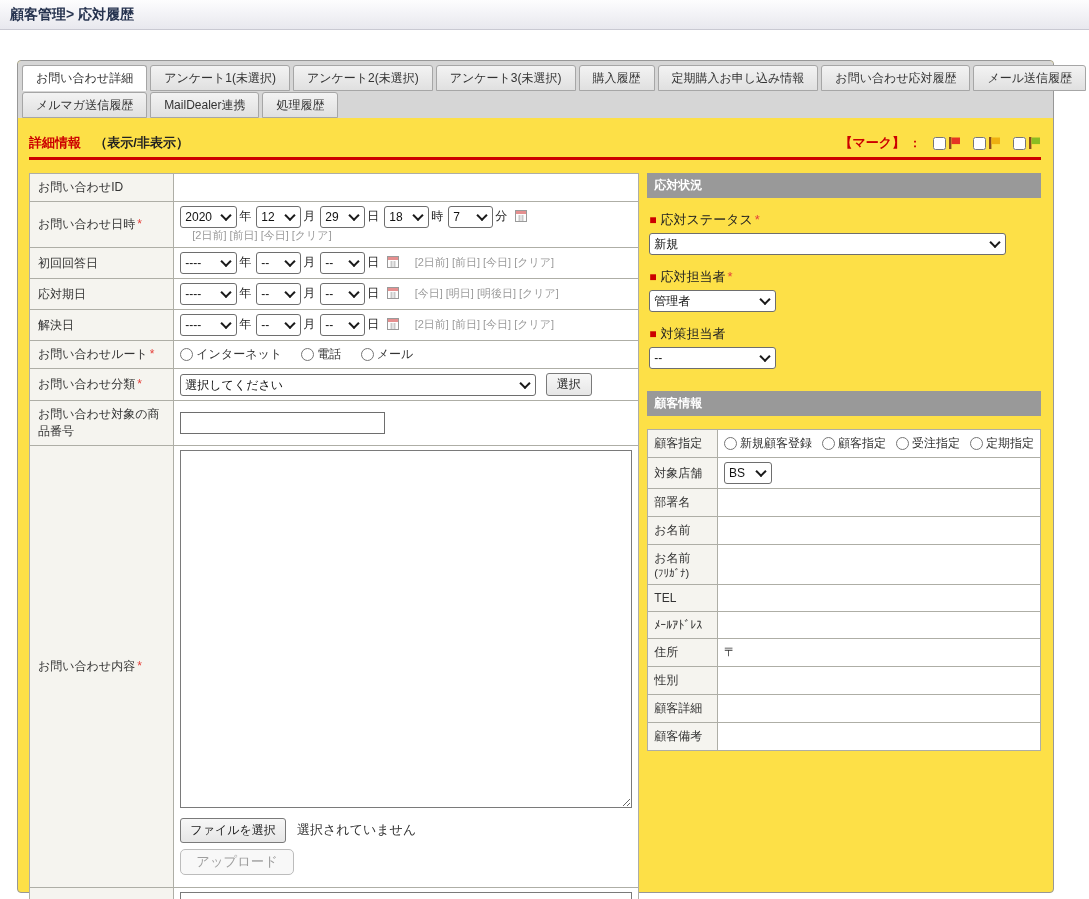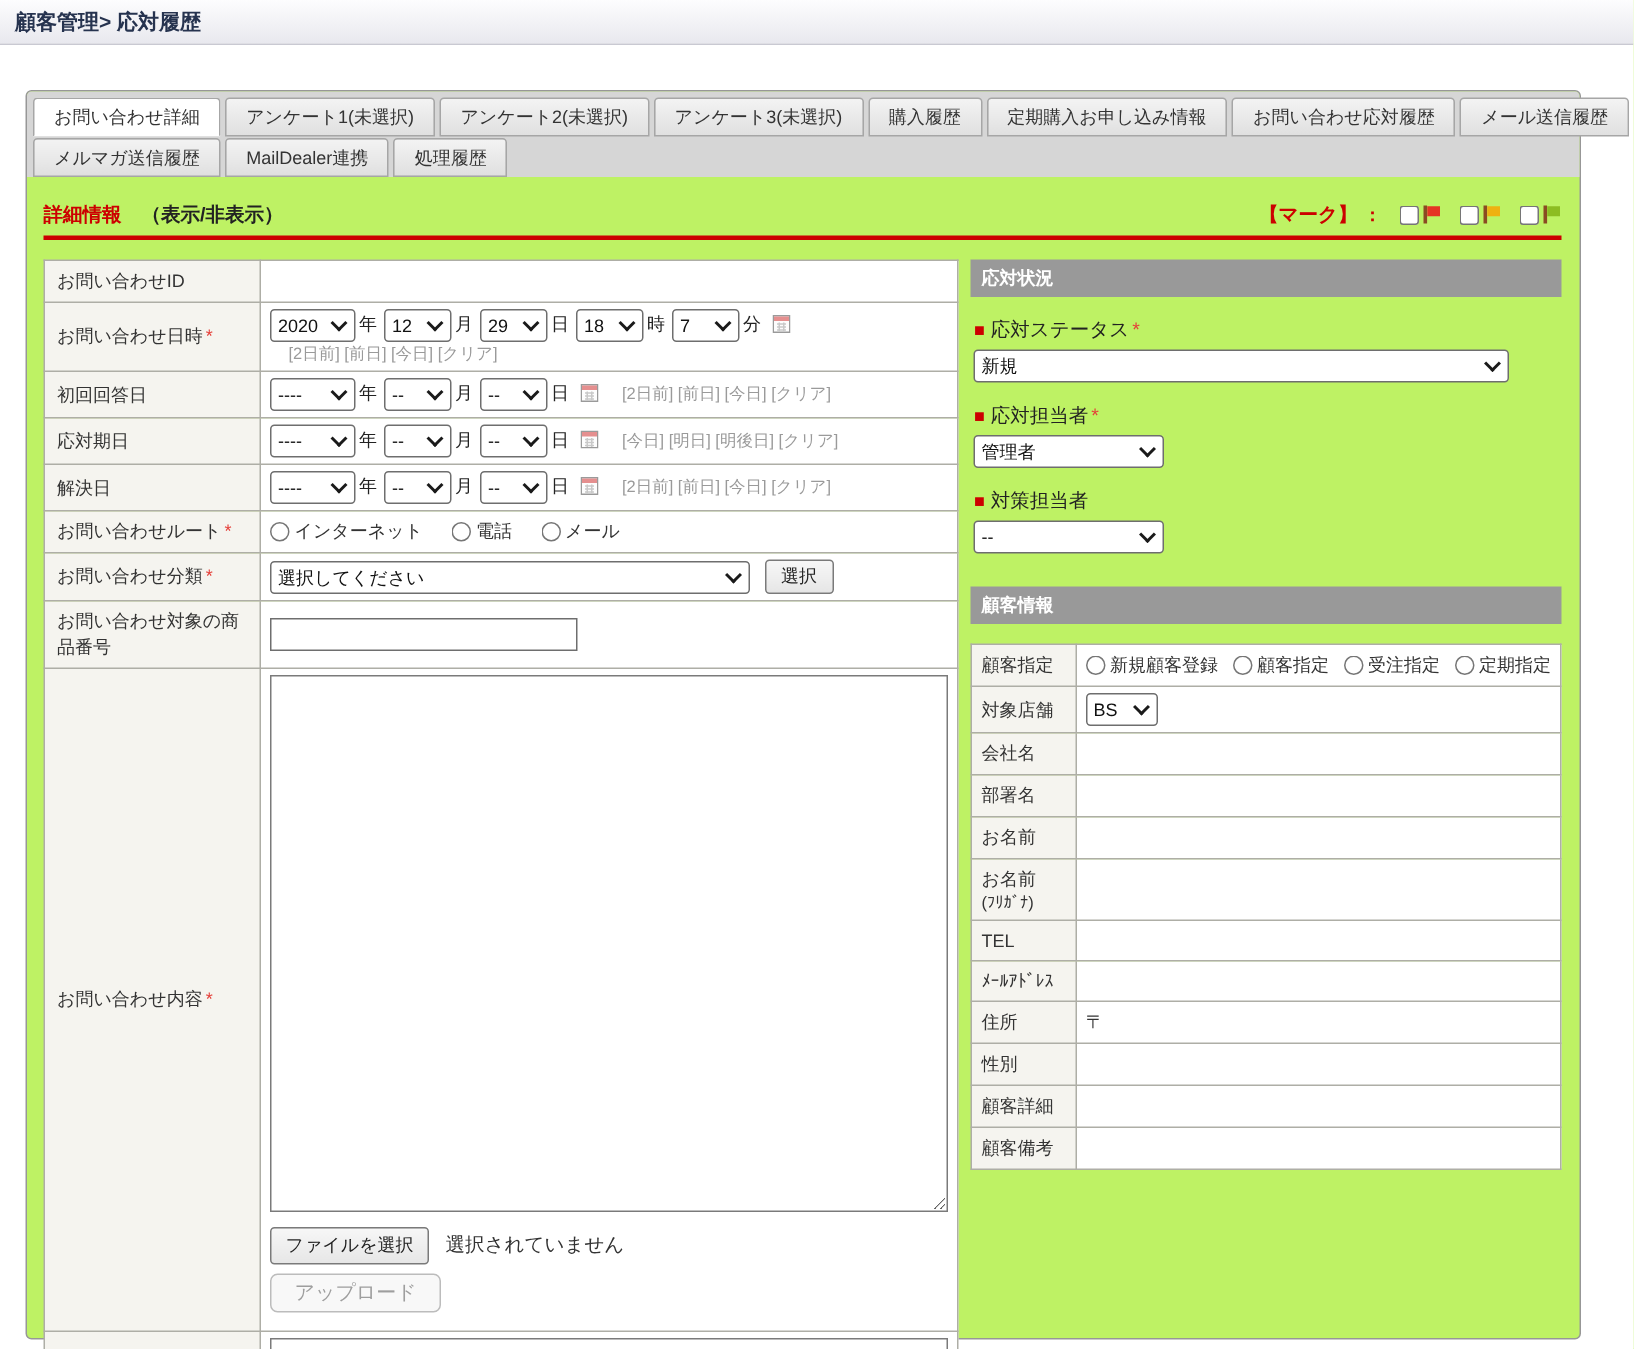--- a/index.html
+++ b/index.html
@@ -5,21 +5,21 @@
   * { box-sizing: border-box; margin: 0; padding: 0; }
   html,body { width:1089px; height:899px; background:#fff; }
   body { font-family:"Liberation Sans","DejaVu Sans",sans-serif; font-size:12px; color:#333; overflow:hidden; }
 
   
   .topbar { height:30px; background:linear-gradient(#fdfdfe,#e8e8ee); border-bottom:1px solid #c9c9d2;
             line-height:29px; padding-left:10px; font-size:14px; font-weight:bold; color:#26334f; }
 
   
   .container { position:absolute; left:17px; top:60px; width:1037px; height:833px;
-               border:1px solid #979797; border-radius:4px; background:#bef264; }
+               border:1px solid #979797; border-radius:4px; background:#fde047; }
 
   
   .tabstrip { background:#d6d6d6; border-radius:3px 3px 0 0; padding:3px 3px 0 3px; }
   .tabrow { height:27px; white-space:nowrap; }
   .tab { display:inline-block; height:26px; line-height:25px; padding:0 13px; margin:1px 2px 0 1px;
          background:linear-gradient(#f3f3f3,#e0e0e0); border:1px solid #a6a6a6; border-radius:3px 3px 0 0;
          color:#333; cursor:pointer; vertical-align:bottom; }
   .tab.active { background:#fff; border-bottom-color:#fff; }
 
   .content { padding:16px 12px 0 11px; }
@@ -45,21 +45,21 @@
   .req { color:#e5403a; margin-left:2px; }
 
   
   .sel { position:relative; display:inline-block; vertical-align:middle; }
   .sel::after { content:""; position:absolute; right:7px; top:50%; width:6px; height:6px;
                 border-right:2px solid #1a1a1a; border-bottom:2px solid #1a1a1a;
                 transform:translateY(-70%) rotate(45deg); pointer-events:none; }
   select { appearance:none; -webkit-appearance:none; border:1px solid #6e6e6e; border-radius:3px;
            background:#fff; font-size:12px; height:22px; padding:0 20px 0 4px; color:#111;
            font-family:inherit; width:100%; }
-  .w-year { width:57px; } .w-2 { width:45px; } .w-cat { width:320px; } .w-full { width:357px; }
+  .w-year { width:57px; } .w-2 { width:45px; } .w-cat { width:356px; } .w-full { width:357px; }
   .w-staff { width:127px; } .w-store { width:48px; }
   .unit { margin:0 5px 0 2px; color:#222; }
 
   
   .cal { display:inline-block; vertical-align:middle; margin-left:3px; cursor:pointer; }
 
   
   .shortcuts { margin-left:12px; color:#9a9a9a; font-size:11px; white-space:nowrap; }
   .shortcuts a { color:#9a9a9a; text-decoration:none; margin-right:3px; cursor:pointer;margin-top:39px; }
 
@@ -292,24 +292,20 @@
                   </label>
             </td>
           </tr>
           <tr>
             <th>対象店舗</th>
             <td>
               <span class="sel w-store"><select><option>BS</option></select></span>
             </td>
           </tr>
           <tr>
-            <th>会社名</th>
-            <td></td>
-          </tr>
-          <tr>
             <th>部署名</th>
             <td></td>
           </tr>
           <tr>
             <th>お名前</th>
             <td></td>
           </tr>
           <tr>
             <th><span>お名前</span><span class="sub-label">(ﾌﾘｶﾞﾅ)</span></th>
             <td></td>

